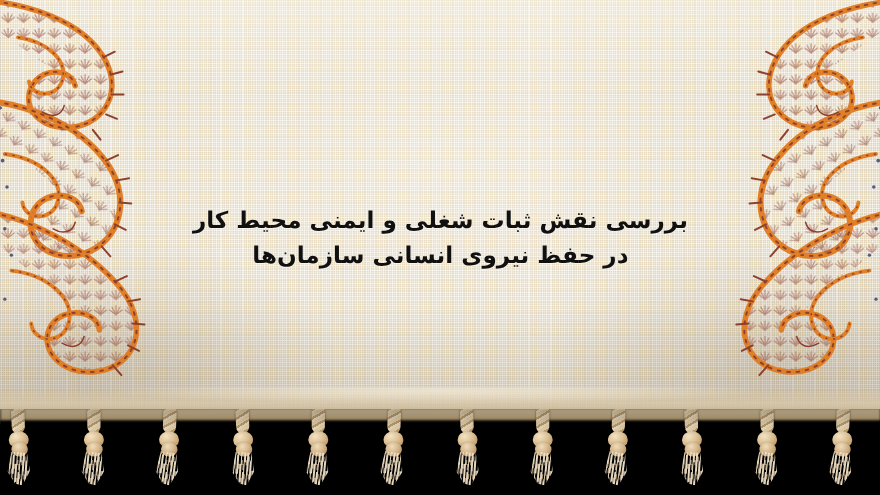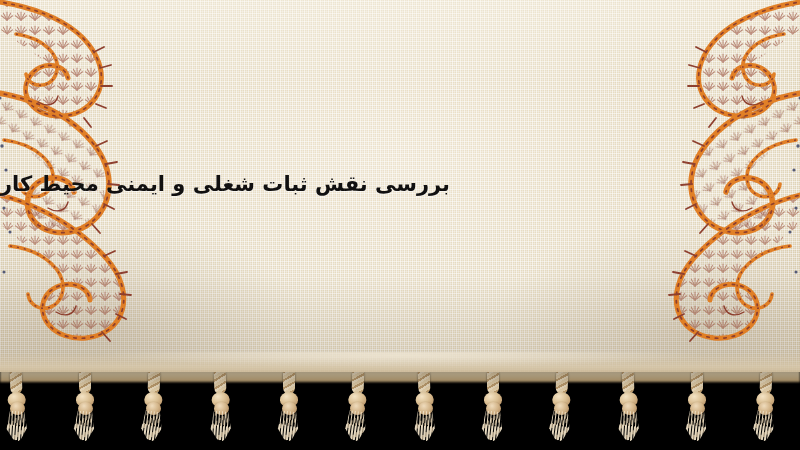--- a/index.html
+++ b/index.html
@@ -52,22 +52,22 @@
   }
 
   
   .orn{position:absolute;top:-6px;width:260px;height:360px;pointer-events:none;}
   .orn.left{left:-14px;}
   .orn.right{right:-14px;transform:scaleX(-1);}
   .orn svg{width:100%;height:100%;display:block;opacity:.97;}
 
   
   .title-wrap{
-    position:absolute;left:0;right:0;top:168px;
-    text-align:left;
+    position:absolute;left:0;right:0;top:184px;
+    text-align:center;
     pointer-events:none;
   }
   .title-line{
     display:block;
     color:#111010;
     font-size:21px;
     font-weight:bold;
     line-height:32px;
     letter-spacing:0;
     direction:rtl;
@@ -301,20 +301,21 @@
           <path d="M52 108 c 10 6, 18 2, 20 -6"></path>
           <path d="M62 214 c 10 6, 18 2, 20 -6"></path>
           <path d="M70 318 c 10 6, 18 2, 20 -6"></path>
         </g>
       </g>
     </svg>
   </div>
 
   <div class="title-wrap">
     <span class="title-line">بررسی نقش ثبات شغلی و ایمنی محیط کار</span>
+    <span class="title-line">در حفظ نیروی انسانی سازمان‌ها</span>
   </div>
 
   <div class="fringe-zone">
     <div class="fringe-top"></div>
     <div id="tassels">
         <div class="tassel" style="left: 4px; transform: rotate(-2deg);">
           <div class="cord"></div>
           <div class="knot"></div>
           <div class="knot2"></div>
           <div class="skirt"></div>

